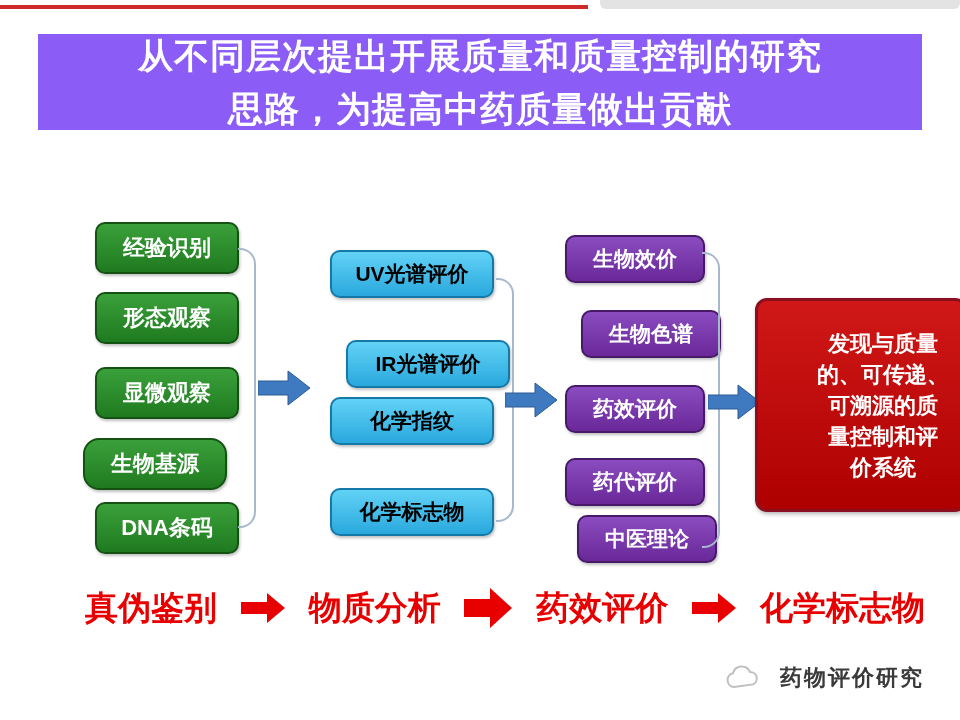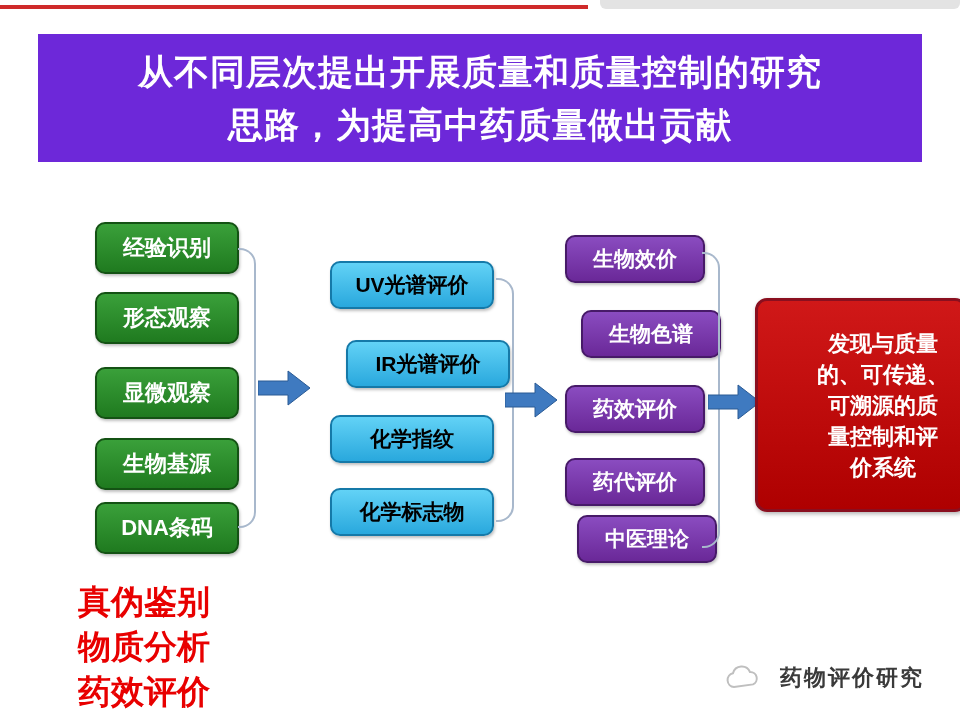--- a/index.html
+++ b/index.html
@@ -7,22 +7,22 @@
     position:relative; width:960px; height:720px; background:#ffffff;
     overflow:hidden; font-family:"Liberation Sans", sans-serif;
   }
 
   
   .top-red-line { position:absolute; left:0; top:5px; width:588px; height:4px; background:#cf2a2a; }
   .top-gray-line { position:absolute; left:600px; top:0; width:360px; height:9px; background:#e3e3e3; border-radius:0 0 6px 6px; }
 
   
   .banner {
-    position:absolute; left:38px; top:34px; width:884px; height:128px;
-    background:#6d28d9; color:#ffffff; display:flex; flex-direction:column;
+    position:absolute; left:38px; top:34px; width:884px; height:96px;
+    background:#8b5cf6; color:#ffffff; display:flex; flex-direction:column;
     justify-content:center; align-items:center; text-align:center;
     font-weight:bold; font-size:35px; line-height:1.52; letter-spacing:1px;
   }
 
   
   .node {
     position:absolute; display:flex; align-items:center; justify-content:center;
     font-weight:bold; border-radius:10px; text-align:center; white-space:nowrap;
     box-shadow:1px 2px 3px rgba(0,0,0,0.25);
   }
@@ -50,22 +50,22 @@
     border-radius:0 16px 16px 0;
   }
   .bracket-1 { left:238px; top:248px; height:276px; }
   .bracket-2 { left:496px; top:278px; height:240px; }
   .bracket-3 { left:702px; top:252px; height:292px; }
 
   .abs { position:absolute; }
 
   
   .flow {
-    position:absolute; left:78px; top:580px; width:840px; height:56px;
-    display:flex; align-items:flex-start; justify-content:space-between;flex-direction:column;
+    position:absolute; left:85px; top:580px; width:840px; height:56px;
+    display:flex; align-items:center; justify-content:space-between;
   }
   .flow-text { color:#e80000; font-weight:bold; font-size:33px; white-space:nowrap; }
 
   
   .watermark {
     position:absolute; right:36px; top:658px; height:40px;
     display:flex; align-items:center; gap:20px;
   }
   .wm-text { font-size:22px; color:#3a3a3a; font-weight:bold; letter-spacing:2px; }
 </style>
@@ -78,32 +78,32 @@
   <div class="top-gray-line"></div>
 
   <div class="banner">
     <div>从不同层次提出开展质量和质量控制的研究</div>
     <div>思路，为提高中药质量做出贡献</div>
   </div>
 
   <div class="node green" style="left:95px; top:222px;">经验识别</div>
   <div class="node green" style="left:95px; top:292px;">形态观察</div>
   <div class="node green" style="left:95px; top:367px;">显微观察</div>
-  <div class="node green" style="left:95px; top:438px;">生物基源</div>
+  <div class="node green" style="left:83px; top:438px;border-radius:16px;">生物基源</div>
   <div class="node green" style="left:95px; top:502px;">DNA条码</div>
 
   <div class="bracket bracket-1"></div>
 
   <svg class="abs" style="left:258px; top:368px;" width="52" height="40" viewBox="0 0 52 40">
     <polygon points="0,13 30,13 30,3 52,20 30,37 30,27 0,27" fill="#3f7ac0" stroke="#2a5a94" stroke-width="1"></polygon>
   </svg>
 
-  <div class="node cyan" style="left:330px; top:261px;">UV光谱评价</div>
+  <div class="node cyan" style="left:330px; top:250px;">UV光谱评价</div>
   <div class="node cyan" style="left:346px; top:340px;">IR光谱评价</div>
-  <div class="node cyan" style="left:330px; top:415px;">化学指纹</div>
+  <div class="node cyan" style="left:330px; top:397px;">化学指纹</div>
   <div class="node cyan" style="left:330px; top:488px;">化学标志物</div>
 
   <div class="bracket bracket-2"></div>
 
   <svg class="abs" style="left:505px; top:380px;" width="52" height="40" viewBox="0 0 52 40">
     <polygon points="0,13 30,13 30,3 52,20 30,37 30,27 0,27" fill="#3f7ac0" stroke="#2a5a94" stroke-width="1"></polygon>
   </svg>
 
   <div class="node purple" style="left:565px; top:235px;">生物效价</div>
   <div class="node purple" style="left:565px; top:310px;margin-left:16px;">生物色谱</div>

